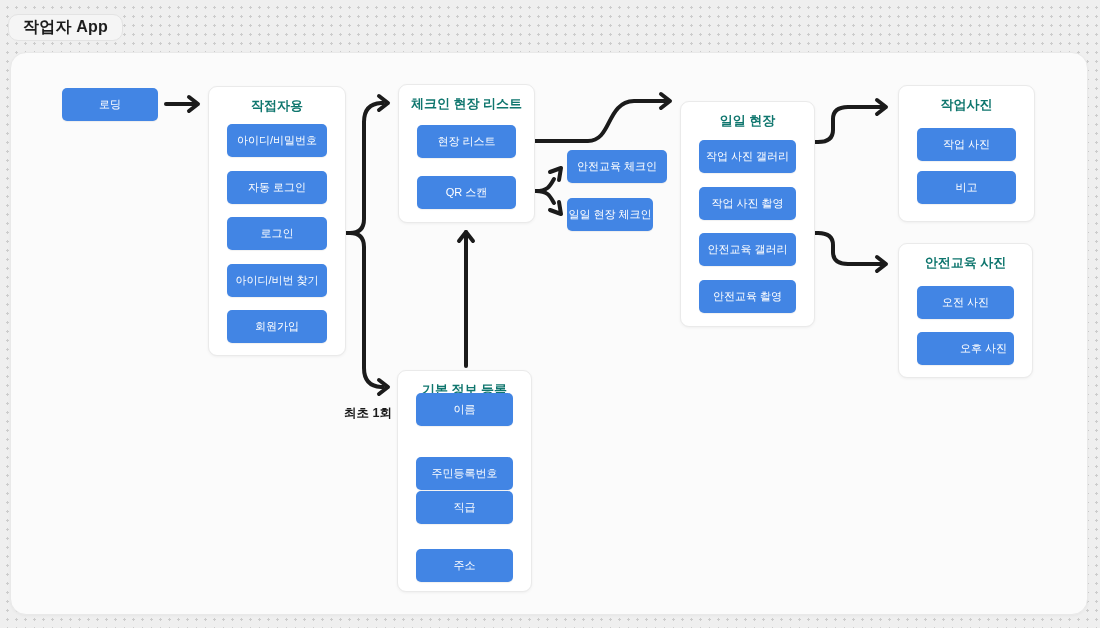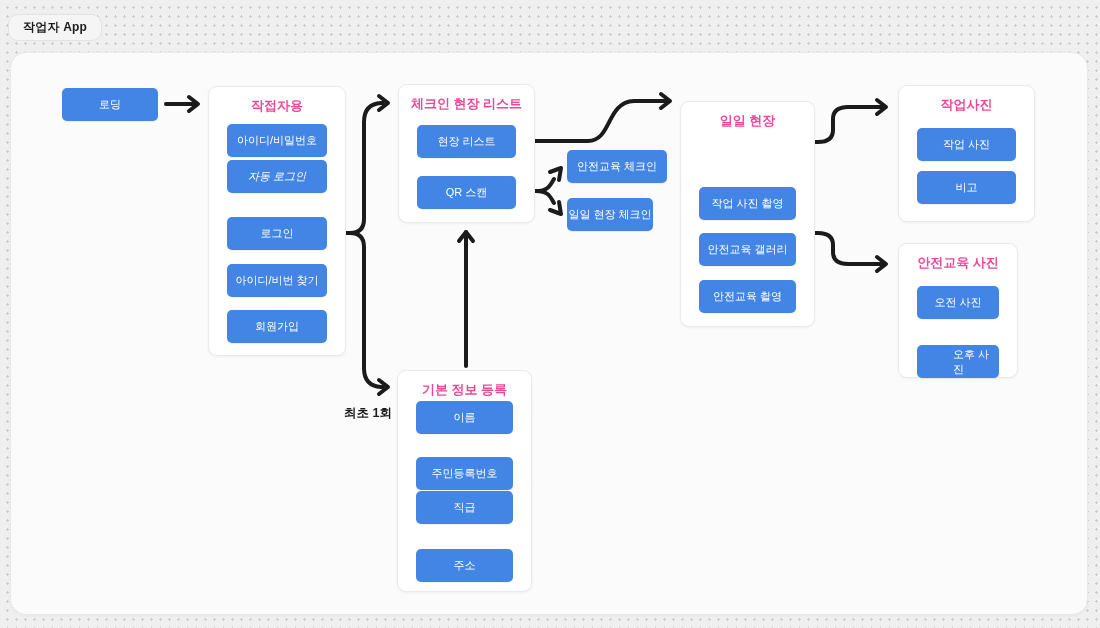--- a/index.html
+++ b/index.html
@@ -19,36 +19,36 @@
     border-radius:16px;
     box-shadow:0 1px 3px rgba(0,0,0,0.04);
   }
   .title-pill {
     position:absolute; left:8px; top:14px; height:27px;
     display:flex; align-items:center;
     padding:0 14px;
     background:#f5f5f5;
     border:1px solid #e3e3e3;
     border-radius:10px;
-    font-size:12px; font-weight:bold; color:#1d1d1d;
+    font-size:16px; font-weight:bold; color:#1d1d1d;
     letter-spacing:0.2px;
     z-index:3;
   }
   .card {
     position:absolute;
     background:#ffffff;
     border:1.5px solid #eaeaea;
     border-radius:9px;
     box-shadow:0 1px 3px rgba(0,0,0,0.05);
     z-index:2;
   }
   .card-title {
     position:absolute; top:0; left:0; right:0; height:38px;
     display:flex; align-items:center; justify-content:center;
-    font-size:13px; font-weight:600; color:#ec4899;
+    font-size:13px; font-weight:600; color:#0f766e;
   }
   .btn {
     position:absolute; left:18px; right:18px; height:33px;
     background:#4285e4;
     border-radius:5px;
     display:flex; align-items:center; justify-content:center;
     font-size:11px; font-weight:500; color:#ffffff;
     box-shadow:0 1px 1px rgba(0,0,0,0.06);
     z-index:2;
   }
@@ -111,55 +111,56 @@
 
   <path d="M797 233 H818 Q833 233 833 245 V252 Q833 264 848 264 H884"></path>
   <path d="M877 257 L886 264 L877 271"></path>
 </svg>
 
 <div class="btn standalone" style="left:62px; top:88px; width:96px;">로딩</div>
 
 <div class="card" style="left:208px; top:86px; width:138px; height:270px;">
   <div class="card-title">작접자용</div>
   <div class="btn" style="top:37px;">아이디/비밀번호</div>
-  <div class="btn" style="top:73px;font-style:italic;">자동 로그인</div>
+  <div class="btn" style="top:84px;">자동 로그인</div>
   <div class="btn" style="top:130px;">로그인</div>
   <div class="btn" style="top:177px;">아이디/비번 찾기</div>
   <div class="btn" style="top:223px;">회원가입</div>
 </div>
 
 <div class="card" style="left:398px; top:84px; width:137px; height:139px;">
   <div class="card-title">체크인 현장 리스트</div>
   <div class="btn" style="top:40px;">현장 리스트</div>
   <div class="btn" style="top:91px;">QR 스캔</div>
 </div>
 
 <div class="btn standalone" style="left:567px; top:150px; width:100px;">안전교육 체크인</div>
 <div class="btn standalone" style="left:567px; top:198px; width:86px;">일일 현장 체크인</div>
 
 <div class="card" style="left:680px; top:85px; width:135px; height:226px;margin-top:16px;">
   <div class="card-title">일일 현장</div>
+  <div class="btn" style="top:38px;">작업 사진 갤러리</div>
   <div class="btn" style="top:85px;">작업 사진 촬영</div>
   <div class="btn" style="top:178px;">안전교육 촬영</div>
   <div class="btn" style="top:131px;">안전교육 갤러리</div>
 </div>
 
 <div class="card" style="left:898px; top:85px; width:137px; height:137px;">
   <div class="card-title">작업사진</div>
   <div class="btn" style="top:42px;">작업 사진</div>
   <div class="btn" style="top:85px;">비고</div>
 </div>
 
-<div class="card" style="left:898px; top:243px; width:120px; height:135px;">
+<div class="card" style="left:898px; top:243px; width:135px; height:135px;">
   <div class="card-title">안전교육 사진</div>
   <div class="btn" style="top:42px;">오전 사진</div>
-  <div class="btn" style="top:101px;padding-left:36px;">오후 사진</div>
+  <div class="btn" style="top:88px;padding-left:36px;">오후 사진</div>
 </div>
 
 <div class="card" style="left:397px; top:370px; width:135px; height:222px;">
   <div class="card-title">기본 정보 등록</div>
-  <div class="btn" style="top:30px;">이름</div>
+  <div class="btn" style="top:22px;">이름</div>
   <div class="btn" style="top:86px;">주민등록번호</div>
   <div class="btn" style="top:120px;">직급</div>
   <div class="btn" style="top:178px;">주소</div>
 </div>
 
 <div class="annotation">최초 1회</div>
 
 </body></html>

